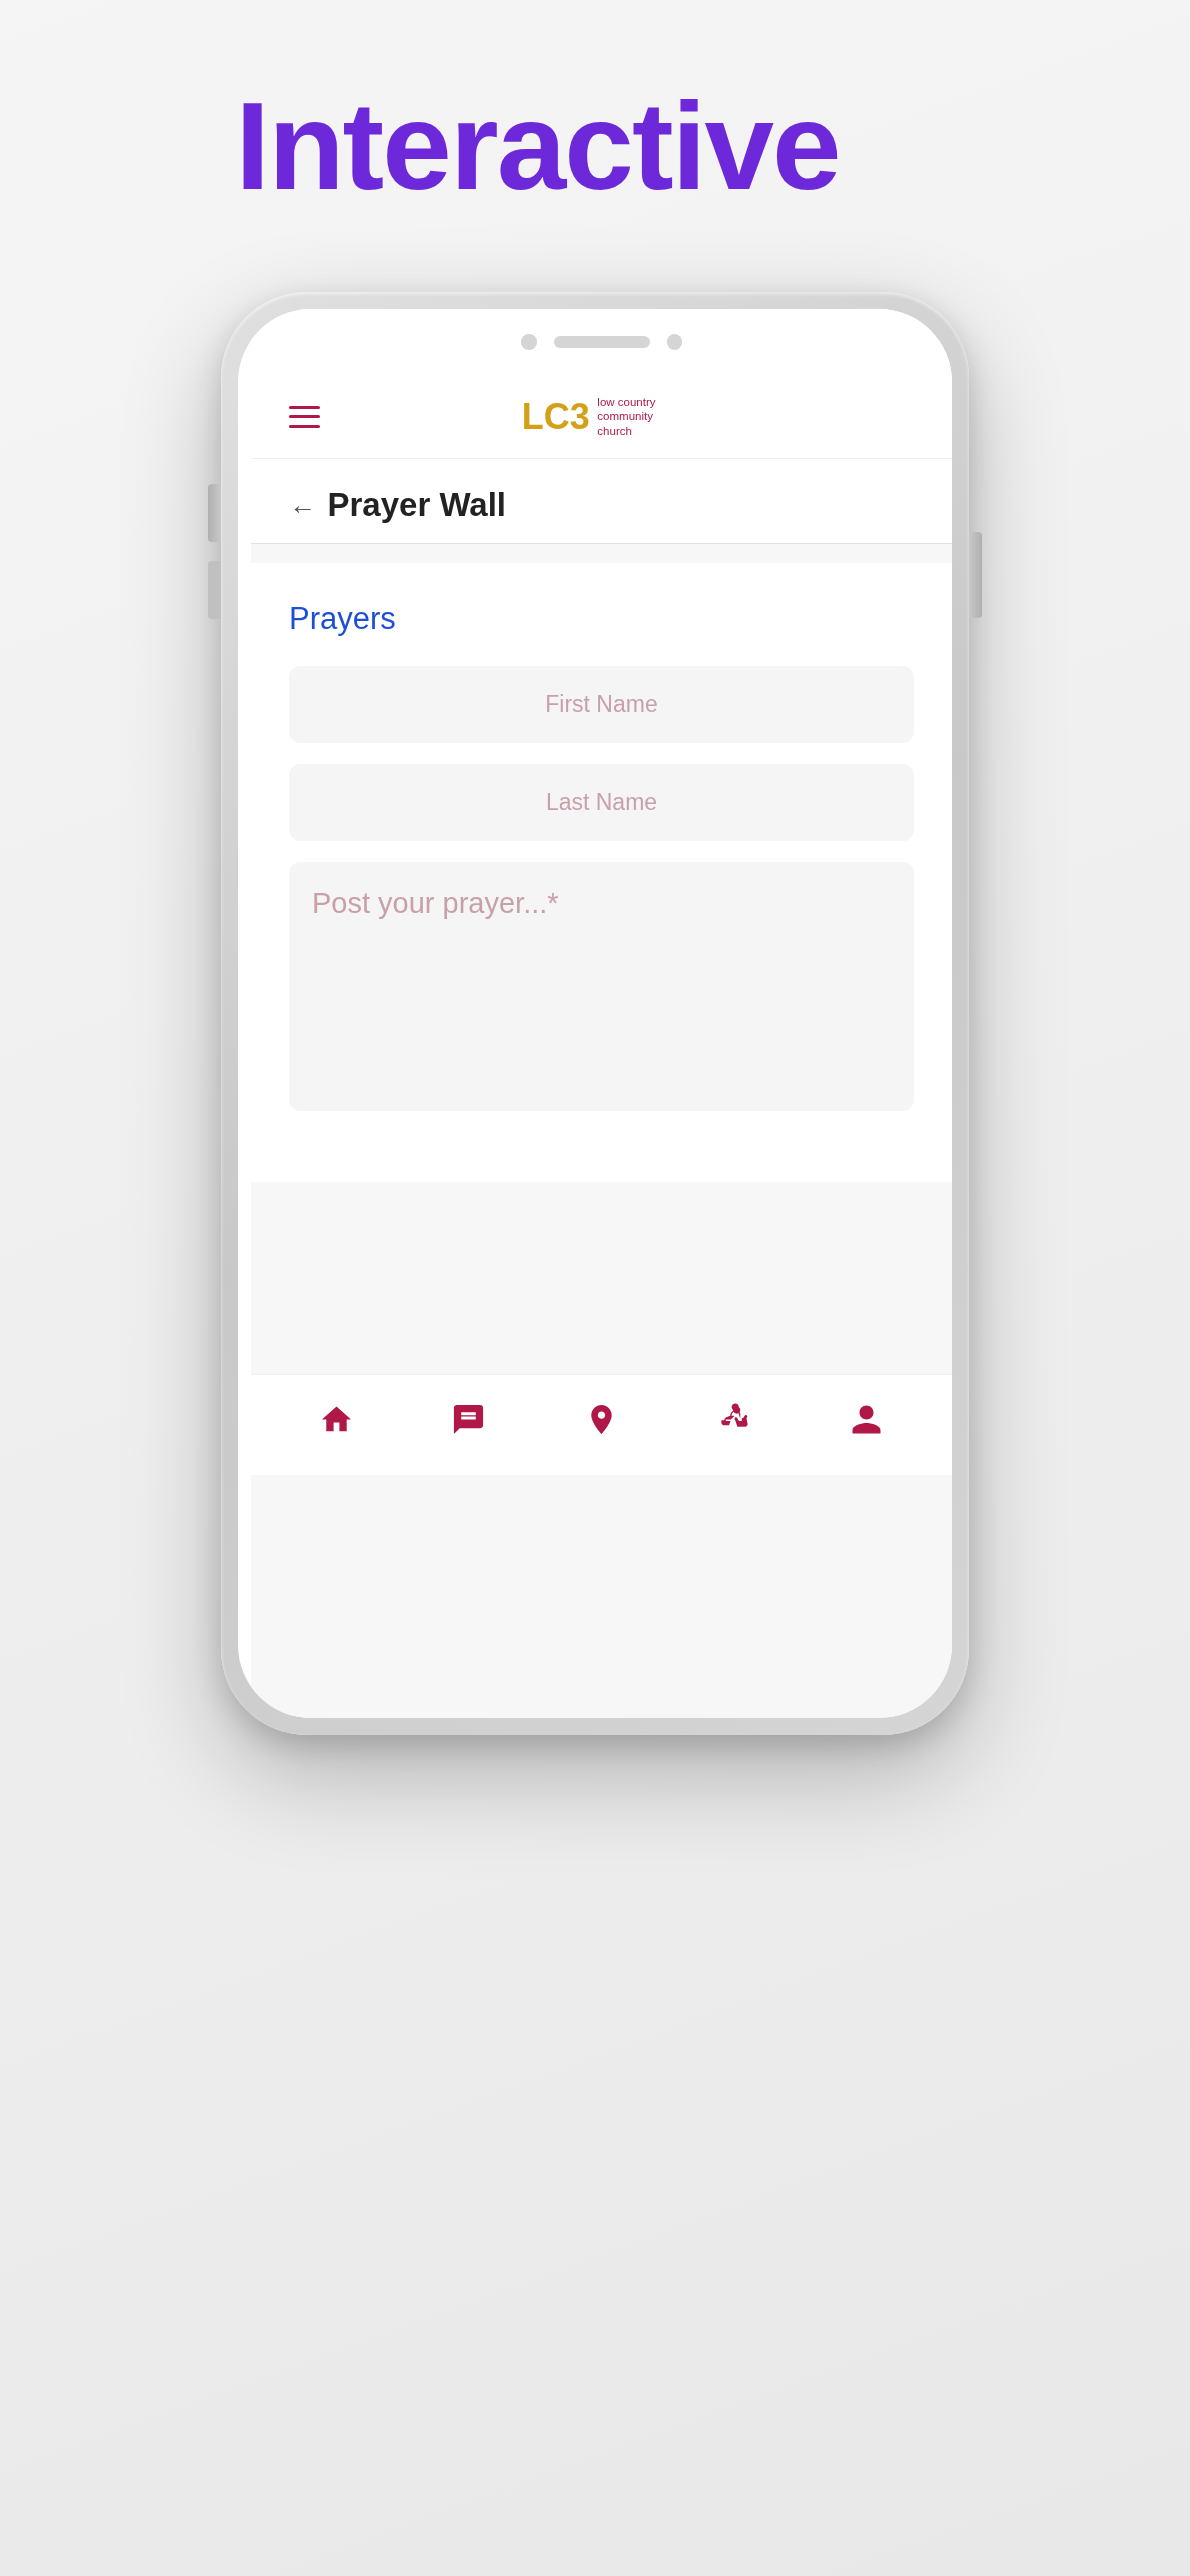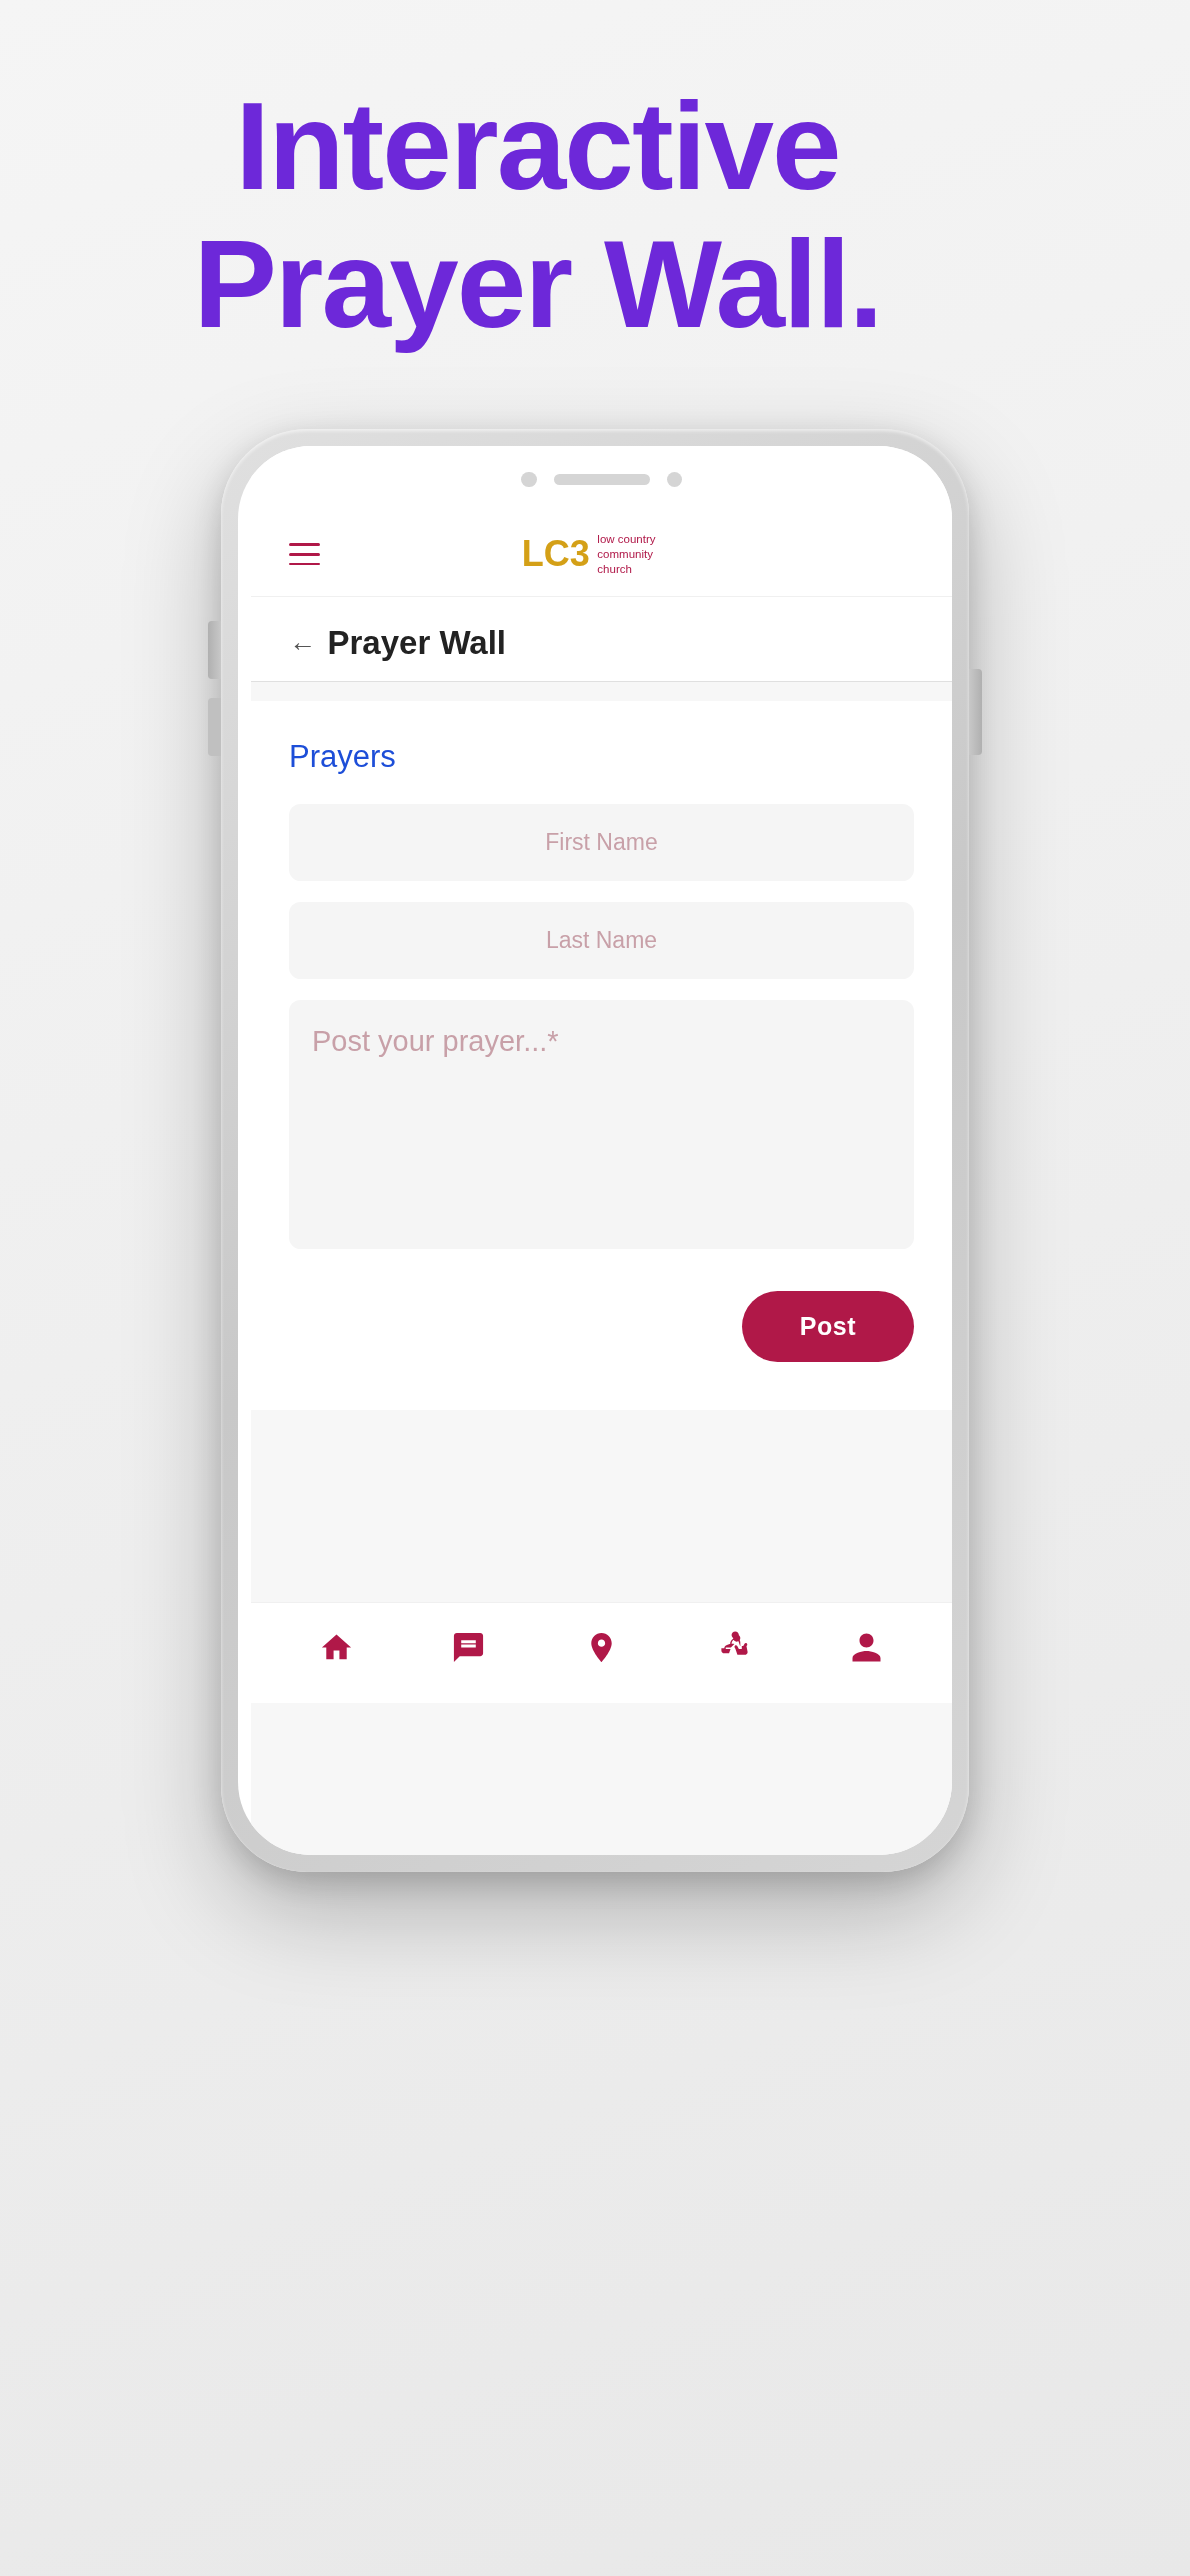--- a/index.html
+++ b/index.html
@@ -309,21 +309,20 @@
       height: 35px;
       fill: #b01848;
     }
   </style>
 </head>
 <body>
 
 <div class="page-title">
   <h1>
     <span>Interactive</span><br>
-    <span>Prayer Wall.</span>
   </h1>
 </div>
 
 <div class="phone-wrapper">
   <div class="phone-outer">
     <div class="phone-inner">
 
       <div class="phone-notch-area">
         <div class="notch-elements">
           <div class="notch-circle"></div>
@@ -360,23 +359,20 @@
 
         <div class="form-card">
           <div class="prayers-heading">Prayers</div>
 
           <input class="form-input" type="text" placeholder="First Name" style="">
 
           <input class="form-input" type="text" placeholder="Last Name" style="">
 
           <textarea class="form-textarea" placeholder="Post your prayer...*" style=""></textarea>
 
-          <div class="post-button-row">
-            <button class="post-button">Post</button>
-          </div>
         </div>
 
         <div class="gray-section"></div>
 
         <div class="bottom-nav">
 
           <div class="nav-item">
             <svg class="icon-svg" viewBox="0 0 24 24">
               <path d="M10 20v-6h4v6h5v-8h3L12 3 2 12h3v8z"></path>
             </svg>

